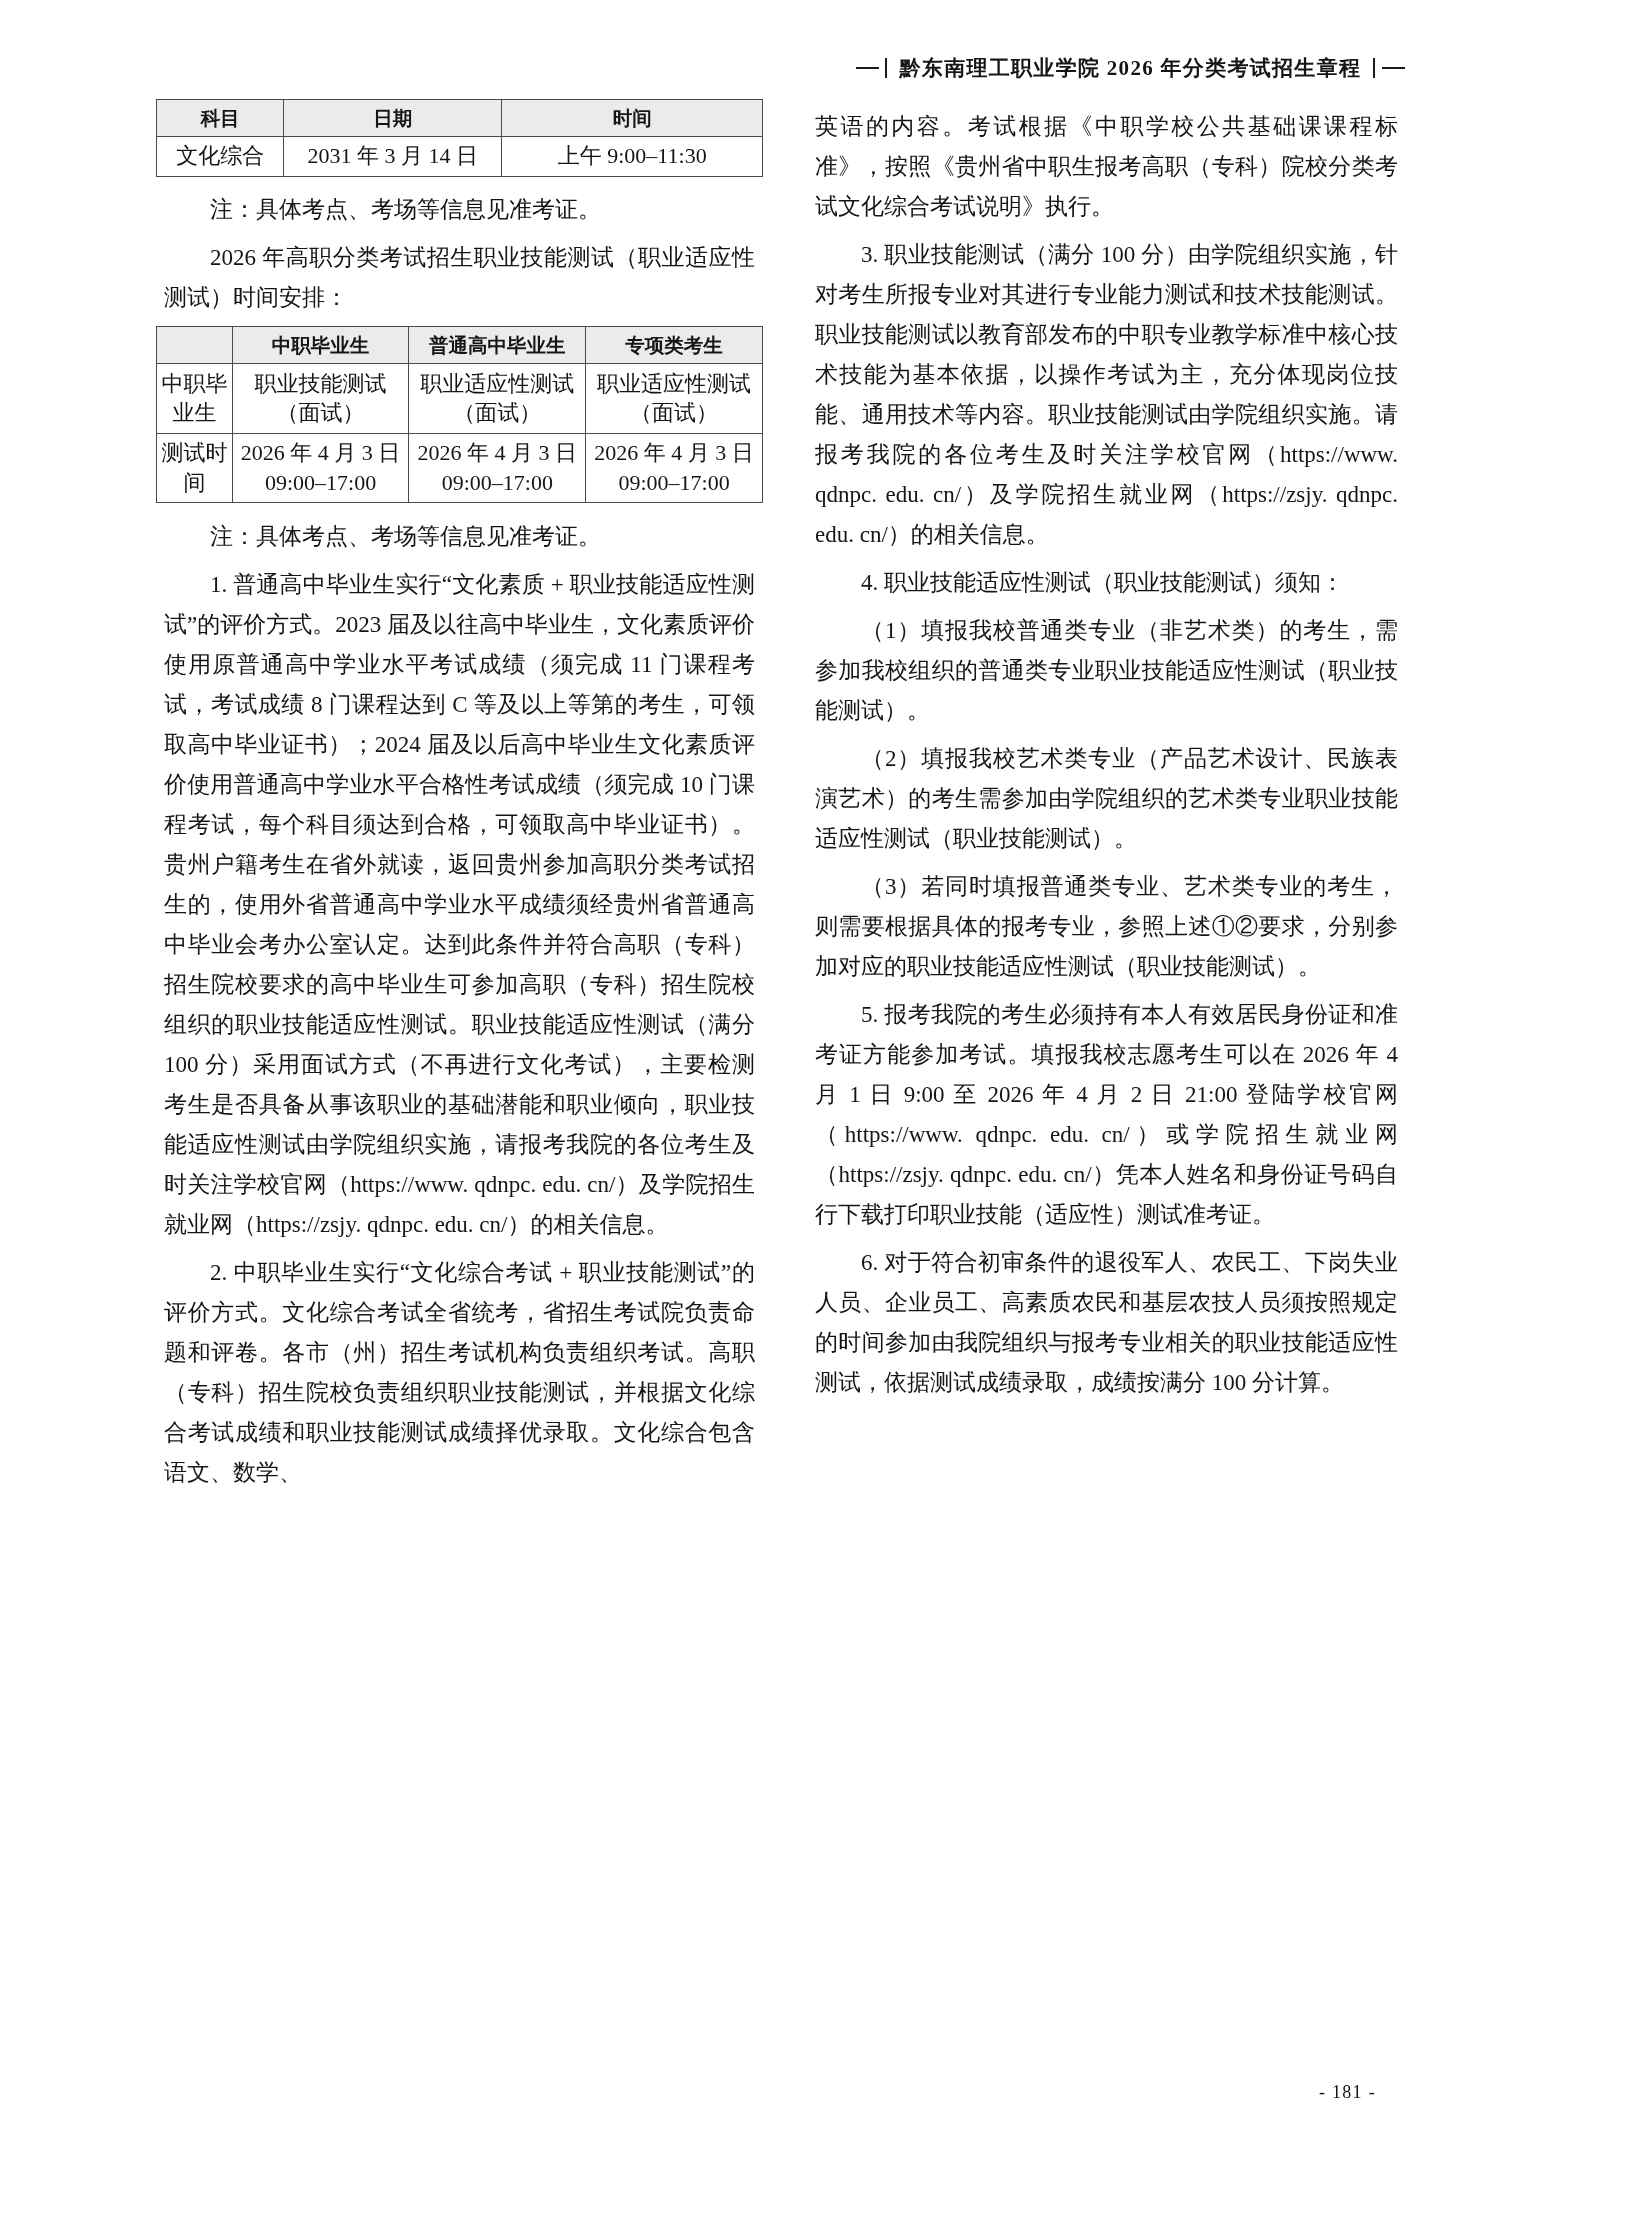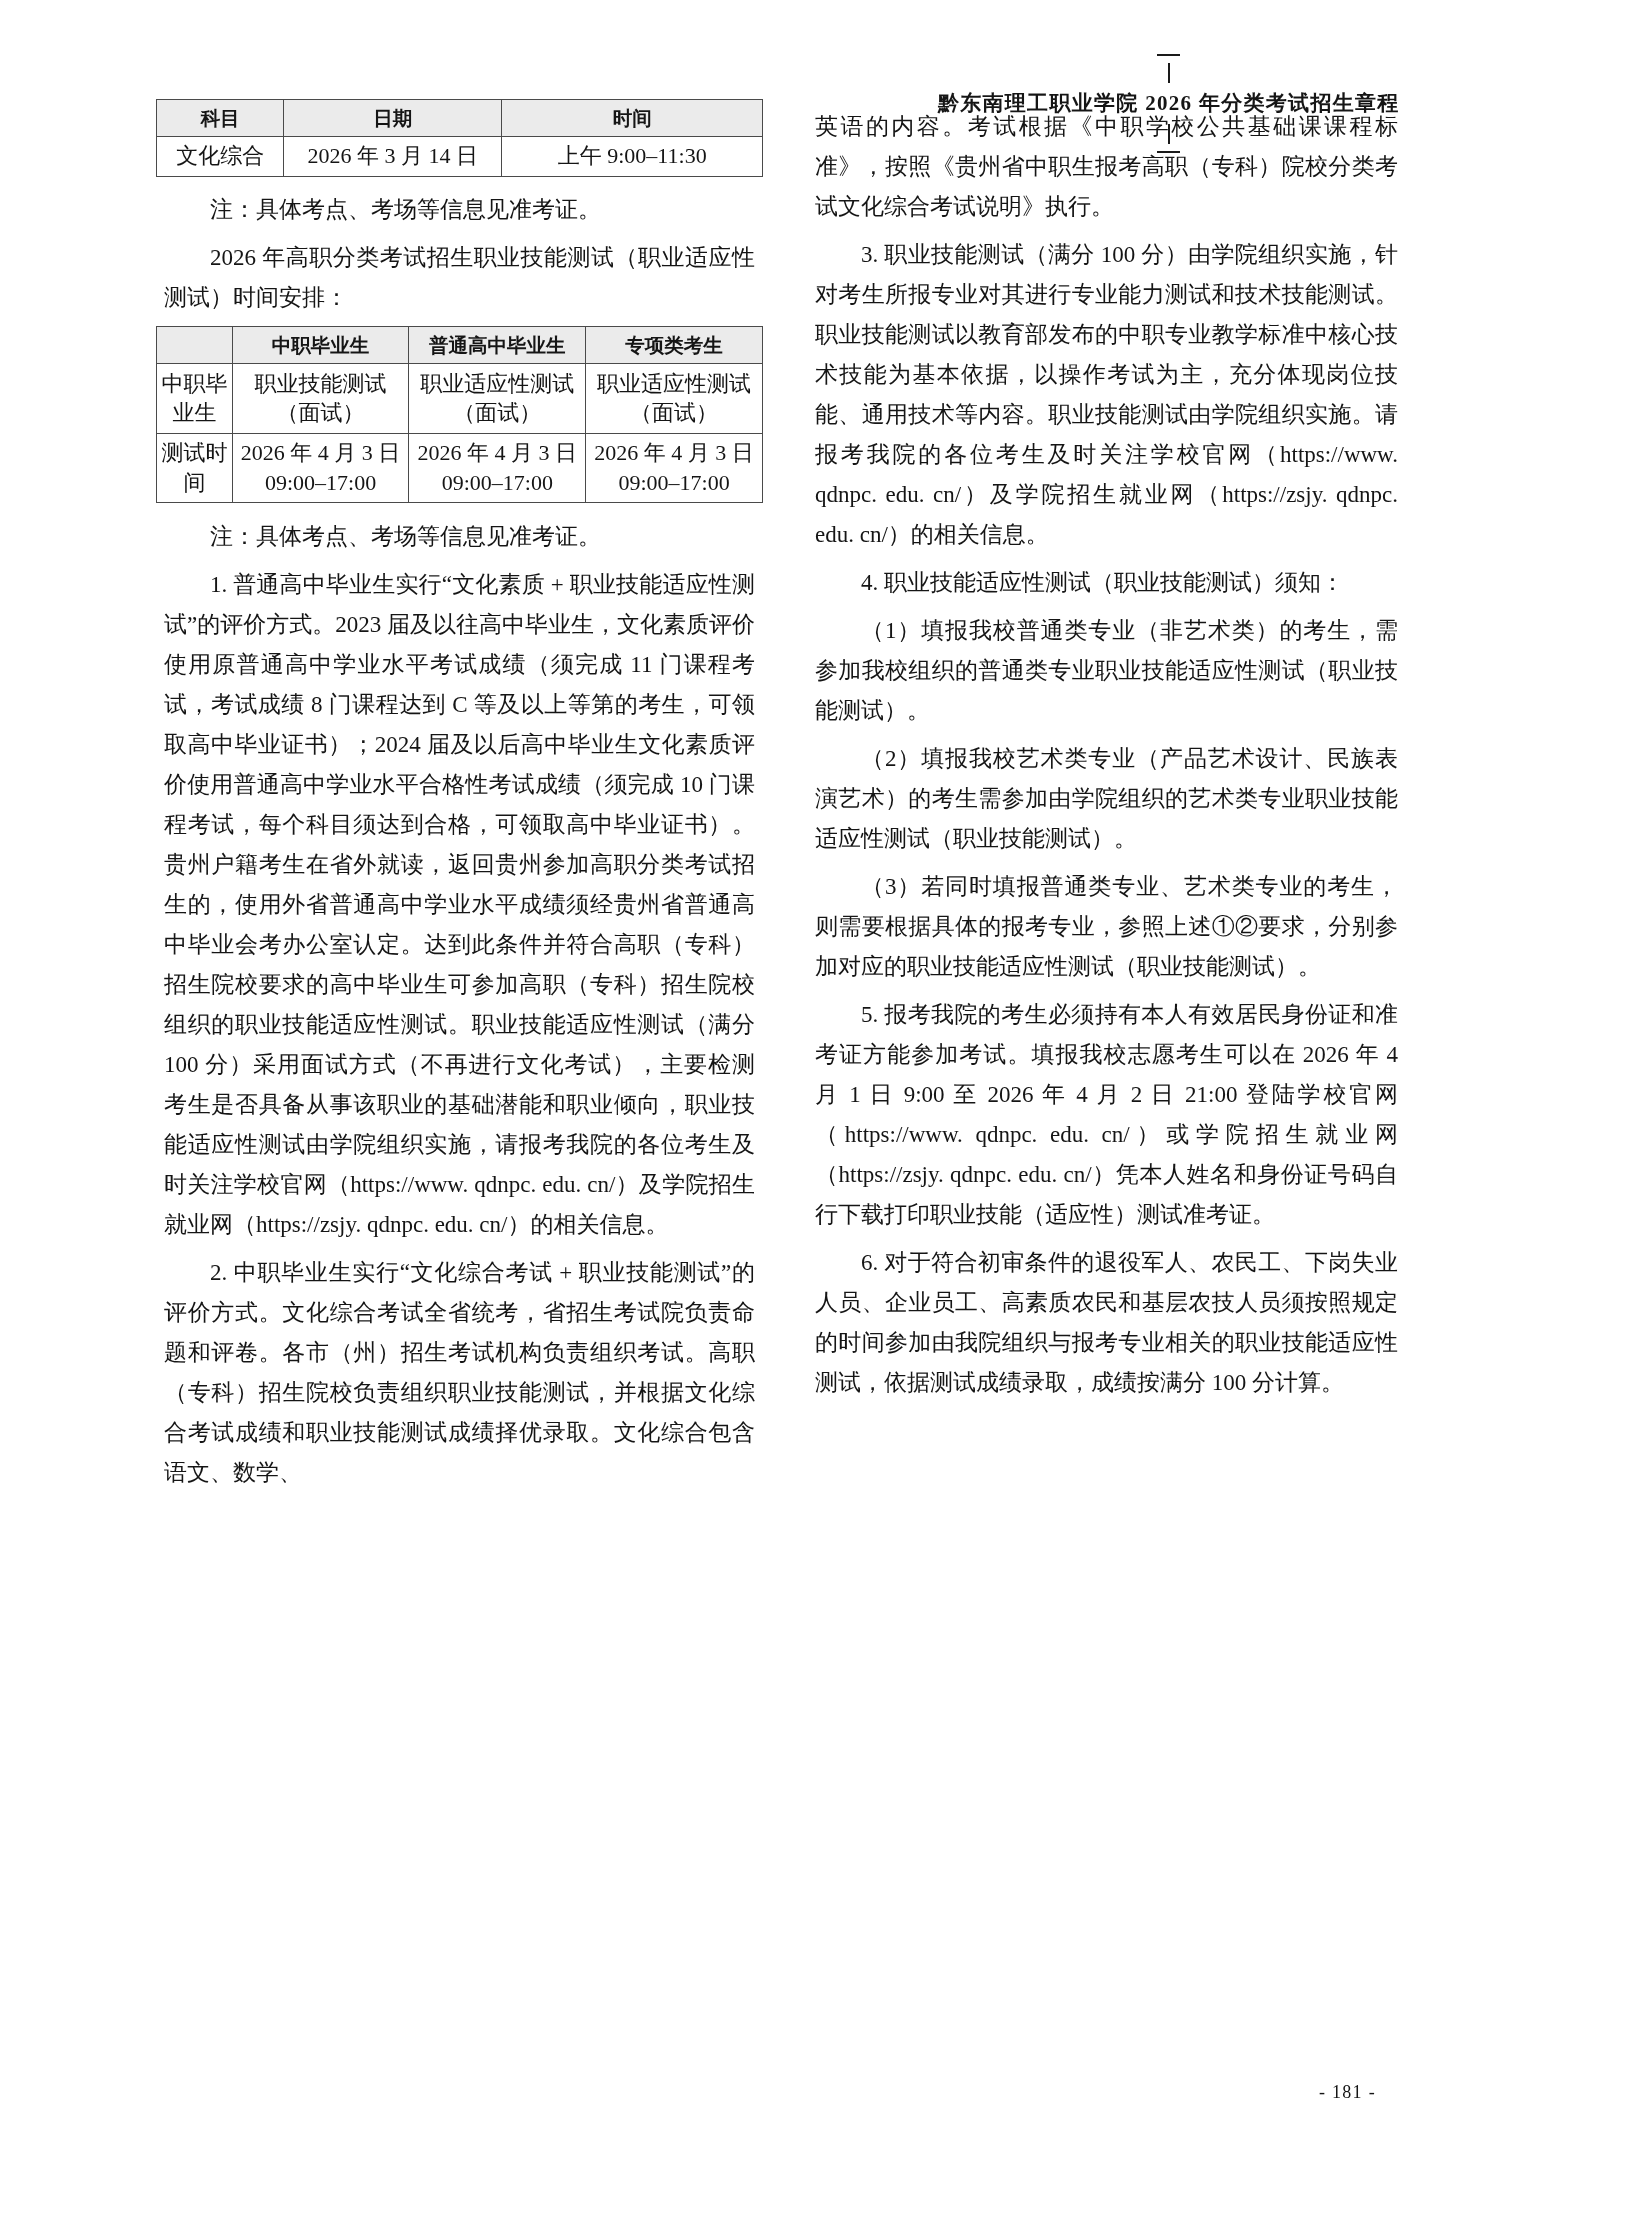--- a/index.html
+++ b/index.html
@@ -13,21 +13,20 @@
     overflow: hidden;
   }
   
   .page-header {
     position: absolute;
     top: 54px;
     right: 240px;
     display: flex;
     align-items: center;
     gap: 6.7px;
-    flex-direction: column;
   }
   .tick-h { width: 23px; height: 2px; background: #1a1a1a; }
   .tick-v { width: 2px; height: 20px; background: #1a1a1a; }
   .header-text {
     font-size: 21px;
     font-weight: bold;
     letter-spacing: 1.3px;
     white-space: nowrap;
     padding: 0 5.4px;
   }
@@ -108,21 +107,21 @@
         <thead>
           <tr>
             <th>科目</th>
             <th>日期</th>
             <th>时间</th>
           </tr>
         </thead>
         <tbody>
           <tr>
             <td>文化综合</td>
-            <td>2026 年 3 月 14 日</td>
+            <td>2031 年 3 月 14 日</td>
             <td>上午 9:00–11:30</td>
           </tr>
         </tbody>
       </table>
 
       <p class="indent">注：具体考点、考场等信息见准考证。</p>
       <p class="indent">2026 年高职分类考试招生职业技能测试（职业适应性测试）时间安排：</p>
 
       <table class="tbl tbl2">
         <colgroup>

